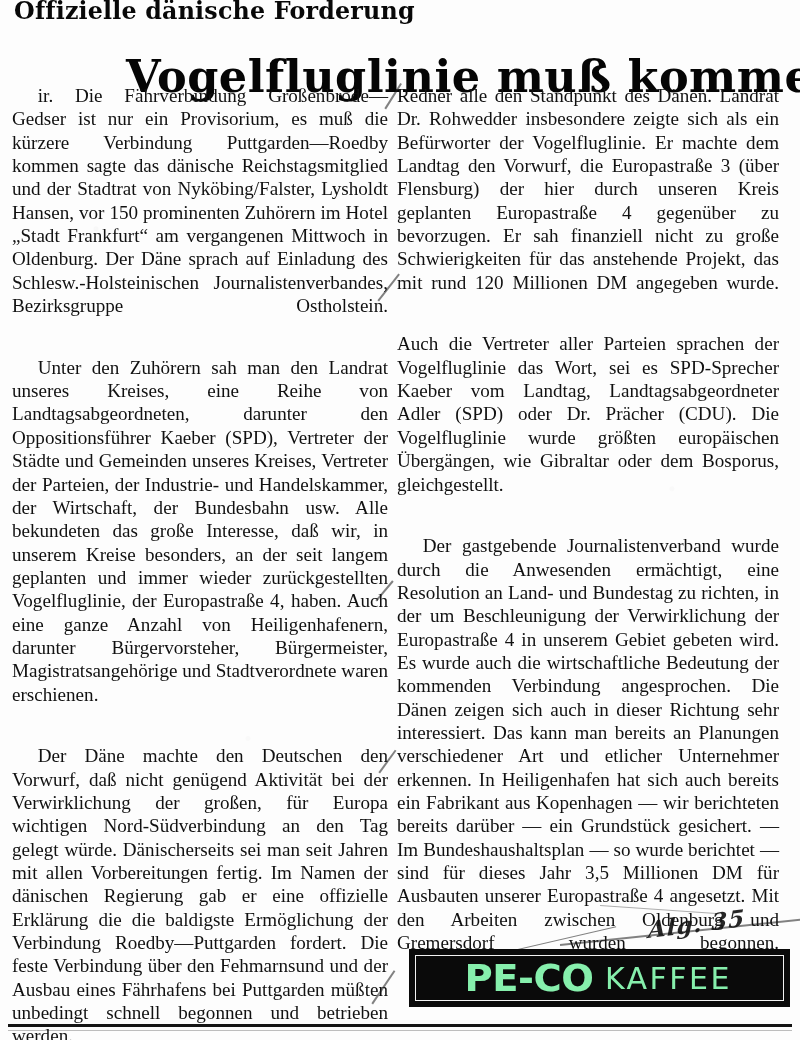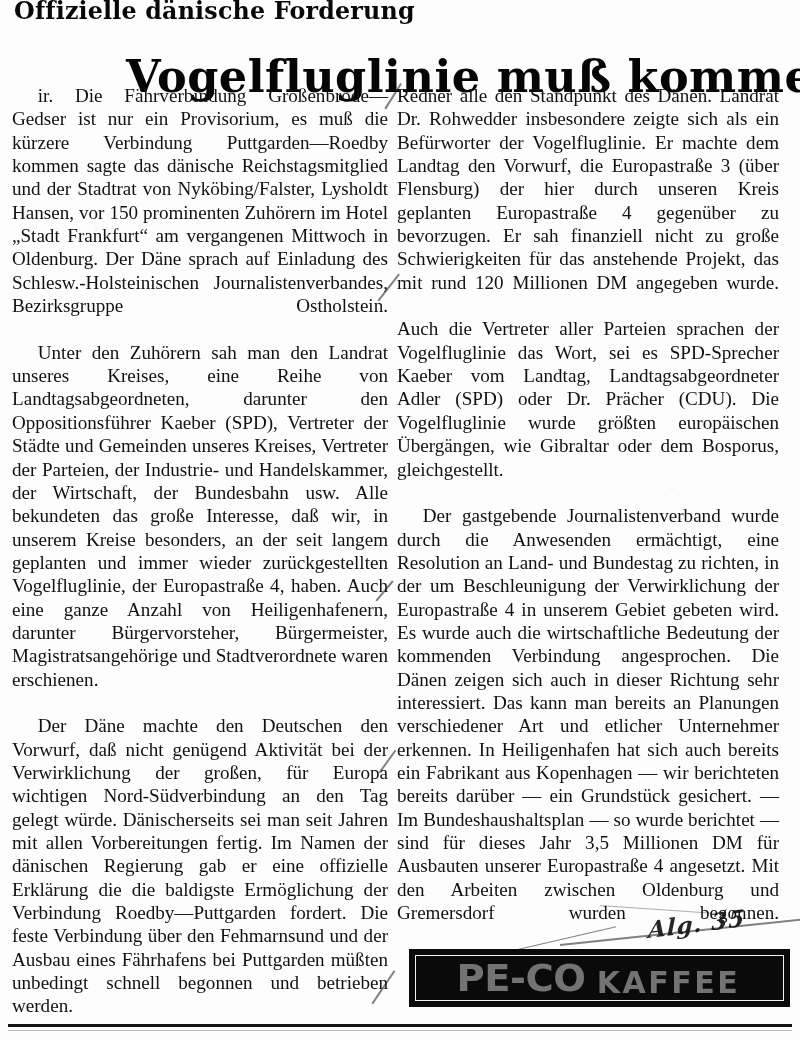--- a/index.html
+++ b/index.html
@@ -78,21 +78,21 @@
   }
   .col-left  { left: 12px;  width: 376px; }
   .col-right { left: 397px; width: 382px; }
 
   .col p {
     margin: 0;
     text-indent: 1.35em;
     font-family: Liberation Serif, serif;
   }
   .col p.noindent { text-indent: 0; }
-  .col p + p { margin-top: 0px; }
+  .col p + p { margin-top: 15px; }
 
   
   .col p::after {
     content: "";
     display: inline-block;
     width: 100%;
   }
 
   
   .rule-bottom {
@@ -132,34 +132,34 @@
     
     content: "";
     position: absolute;
     left: 3px; right: 3px; top: 3px; bottom: 3px;
     border: 1.5px solid #f2f2f2;
     pointer-events: none;
   }
   .ad-inner {
     position: relative;
     display: flex;
-    align-items: flex-end;
+    align-items: center;
     gap: 14px;
-    color: #737373;
+    color: #86efac;
     font-family: "DejaVu Sans", "Liberation Sans", sans-serif;
     z-index: 2;
   }
   .ad-brand {
     font-weight: 700;
     font-size: 37px;
     letter-spacing: -0.5px;
     transform: scaleX(1.04);
   }
   .ad-product {
-    font-weight: 700;
+    font-weight: 400;
     font-size: 30px;
     letter-spacing: 2.5px;
   }
 
   
   .handwriting {
     position: absolute;
     left: 648px;
     top: 916px;
     font-family: "DejaVu Serif", "Liberation Serif", serif;

